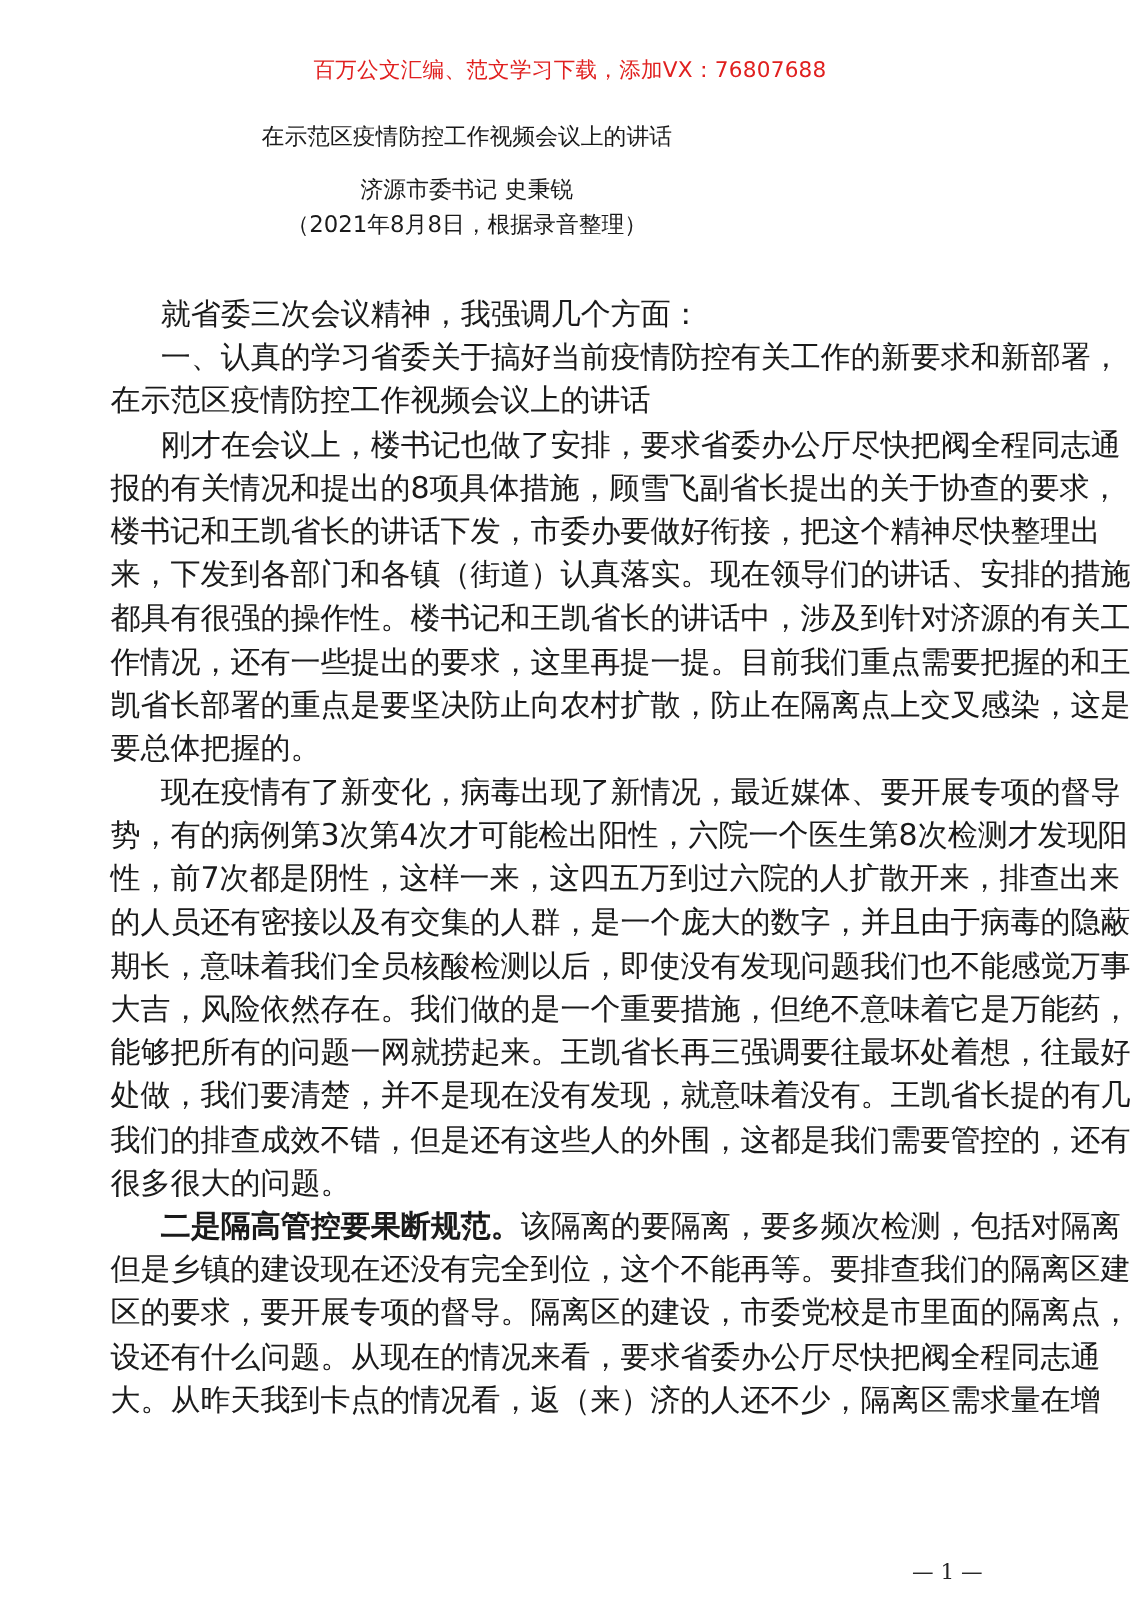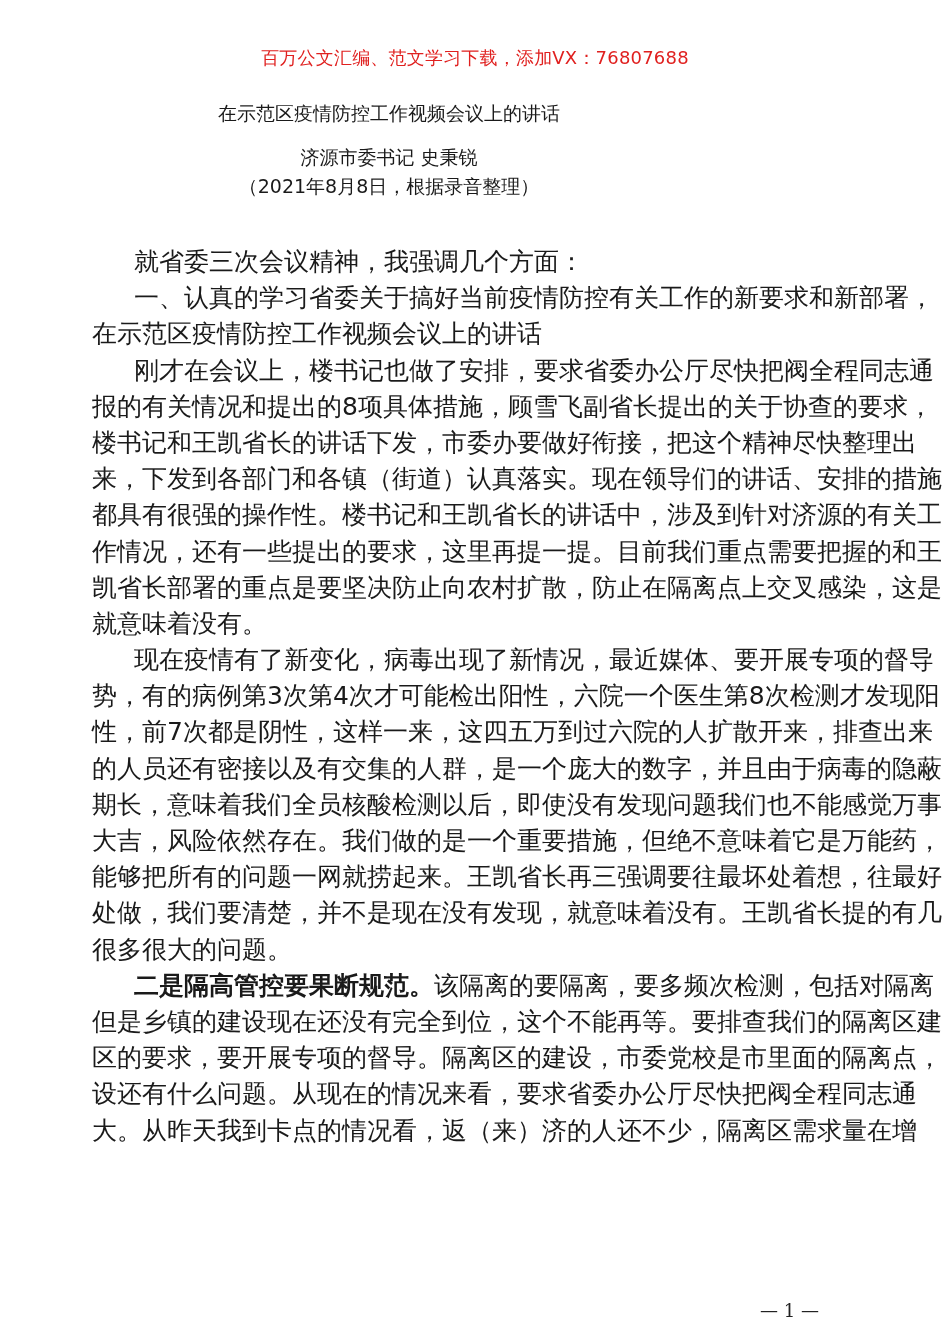--- a/index.html
+++ b/index.html
@@ -38,32 +38,33 @@
   </div>
 
   <div>
     <div class="line indent">刚才在会议上，楼书记也做了安排，要求省委办公厅尽快把阀全程同志通</div>
     <div class="line">报的有关情况和提出的8项具体措施，顾雪飞副省长提出的关于协查的要求，</div>
     <div class="line">楼书记和王凯省长的讲话下发，市委办要做好衔接，把这个精神尽快整理出</div>
     <div class="line">来，下发到各部门和各镇（街道）认真落实。现在领导们的讲话、安排的措施</div>
     <div class="line">都具有很强的操作性。楼书记和王凯省长的讲话中，涉及到针对济源的有关工</div>
     <div class="line">作情况，还有一些提出的要求，这里再提一提。目前我们重点需要把握的和王</div>
     <div class="line">凯省长部署的重点是要坚决防止向农村扩散，防止在隔离点上交叉感染，这是</div>
-    <div class="line last">就意味着没有。</div>
+    <div class="line last">要总体把握的。</div>
   </div>
 
   <div>
     <div class="line indent">现在疫情有了新变化，病毒出现了新情况，最近媒体、要开展专项的督导</div>
     <div class="line">势，有的病例第3次第4次才可能检出阳性，六院一个医生第8次检测才发现阳</div>
     <div class="line">性，前7次都是阴性，这样一来，这四五万到过六院的人扩散开来，排查出来</div>
     <div class="line">的人员还有密接以及有交集的人群，是一个庞大的数字，并且由于病毒的隐蔽</div>
     <div class="line">期长，意味着我们全员核酸检测以后，即使没有发现问题我们也不能感觉万事</div>
     <div class="line">大吉，风险依然存在。我们做的是一个重要措施，但绝不意味着它是万能药，</div>
     <div class="line">能够把所有的问题一网就捞起来。王凯省长再三强调要往最坏处着想，往最好</div>
     <div class="line">处做，我们要清楚，并不是现在没有发现，就意味着没有。王凯省长提的有几</div>
+    <div class="line">我们的排查成效不错，但是还有这些人的外围，这都是我们需要管控的，还有</div>
     <div class="line last">很多很大的问题。</div>
   </div>
 
   <div>
     <div class="line indent"><b>二是隔高管控要果断规范。</b><span>该隔离的要隔离，要多频次检测，包括对隔离</span></div>
     <div class="line">但是乡镇的建设现在还没有完全到位，这个不能再等。要排查我们的隔离区建</div>
     <div class="line">区的要求，要开展专项的督导。隔离区的建设，市委党校是市里面的隔离点，</div>
     <div class="line">设还有什么问题。从现在的情况来看，要求省委办公厅尽快把阀全程同志通</div>
     <div class="line">大。从昨天我到卡点的情况看，返（来）济的人还不少，隔离区需求量在增</div>
   </div>

